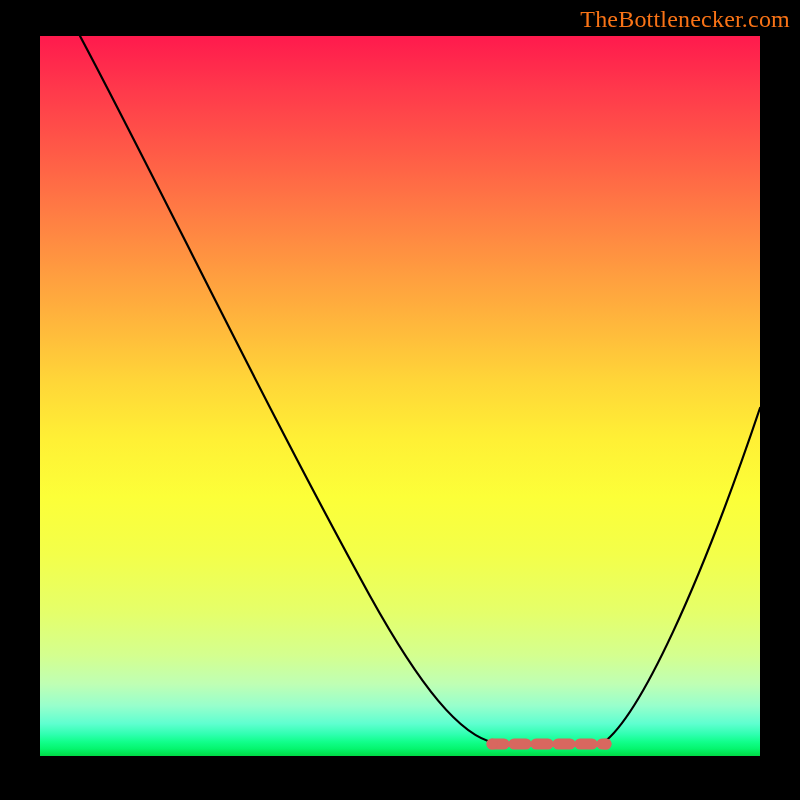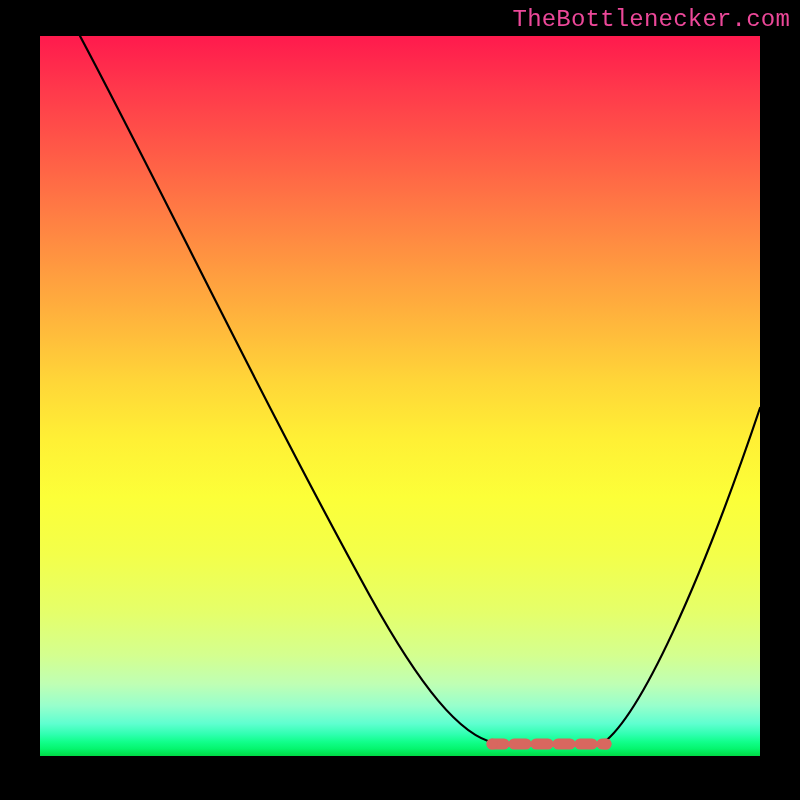--- a/index.html
+++ b/index.html
@@ -2,24 +2,24 @@
 <html><head>
 <meta charset="utf-8">
 <style>
   * { margin: 0; padding: 0; box-sizing: border-box; }
   html, body { width: 800px; height: 800px; overflow: hidden; background: #000; }
   .container { position: relative; width: 800px; height: 800px; background: #000; }
   .watermark {
     position: absolute;
     top: 6px;
     right: 10px;
-    font-family: Liberation Mono, monospace;
+    font-family: Liberation Serif, serif;
     font-size: 24px;
     font-weight: 500;
-    color: #ec4899;
+    color: #f97316;
     letter-spacing: 0.2px;
     z-index: 10;
   }
   .plot-area {
     position: absolute;
     left: 40px;
     top: 36px;
     width: 720px;
     height: 720px;
     background: linear-gradient(to bottom,

